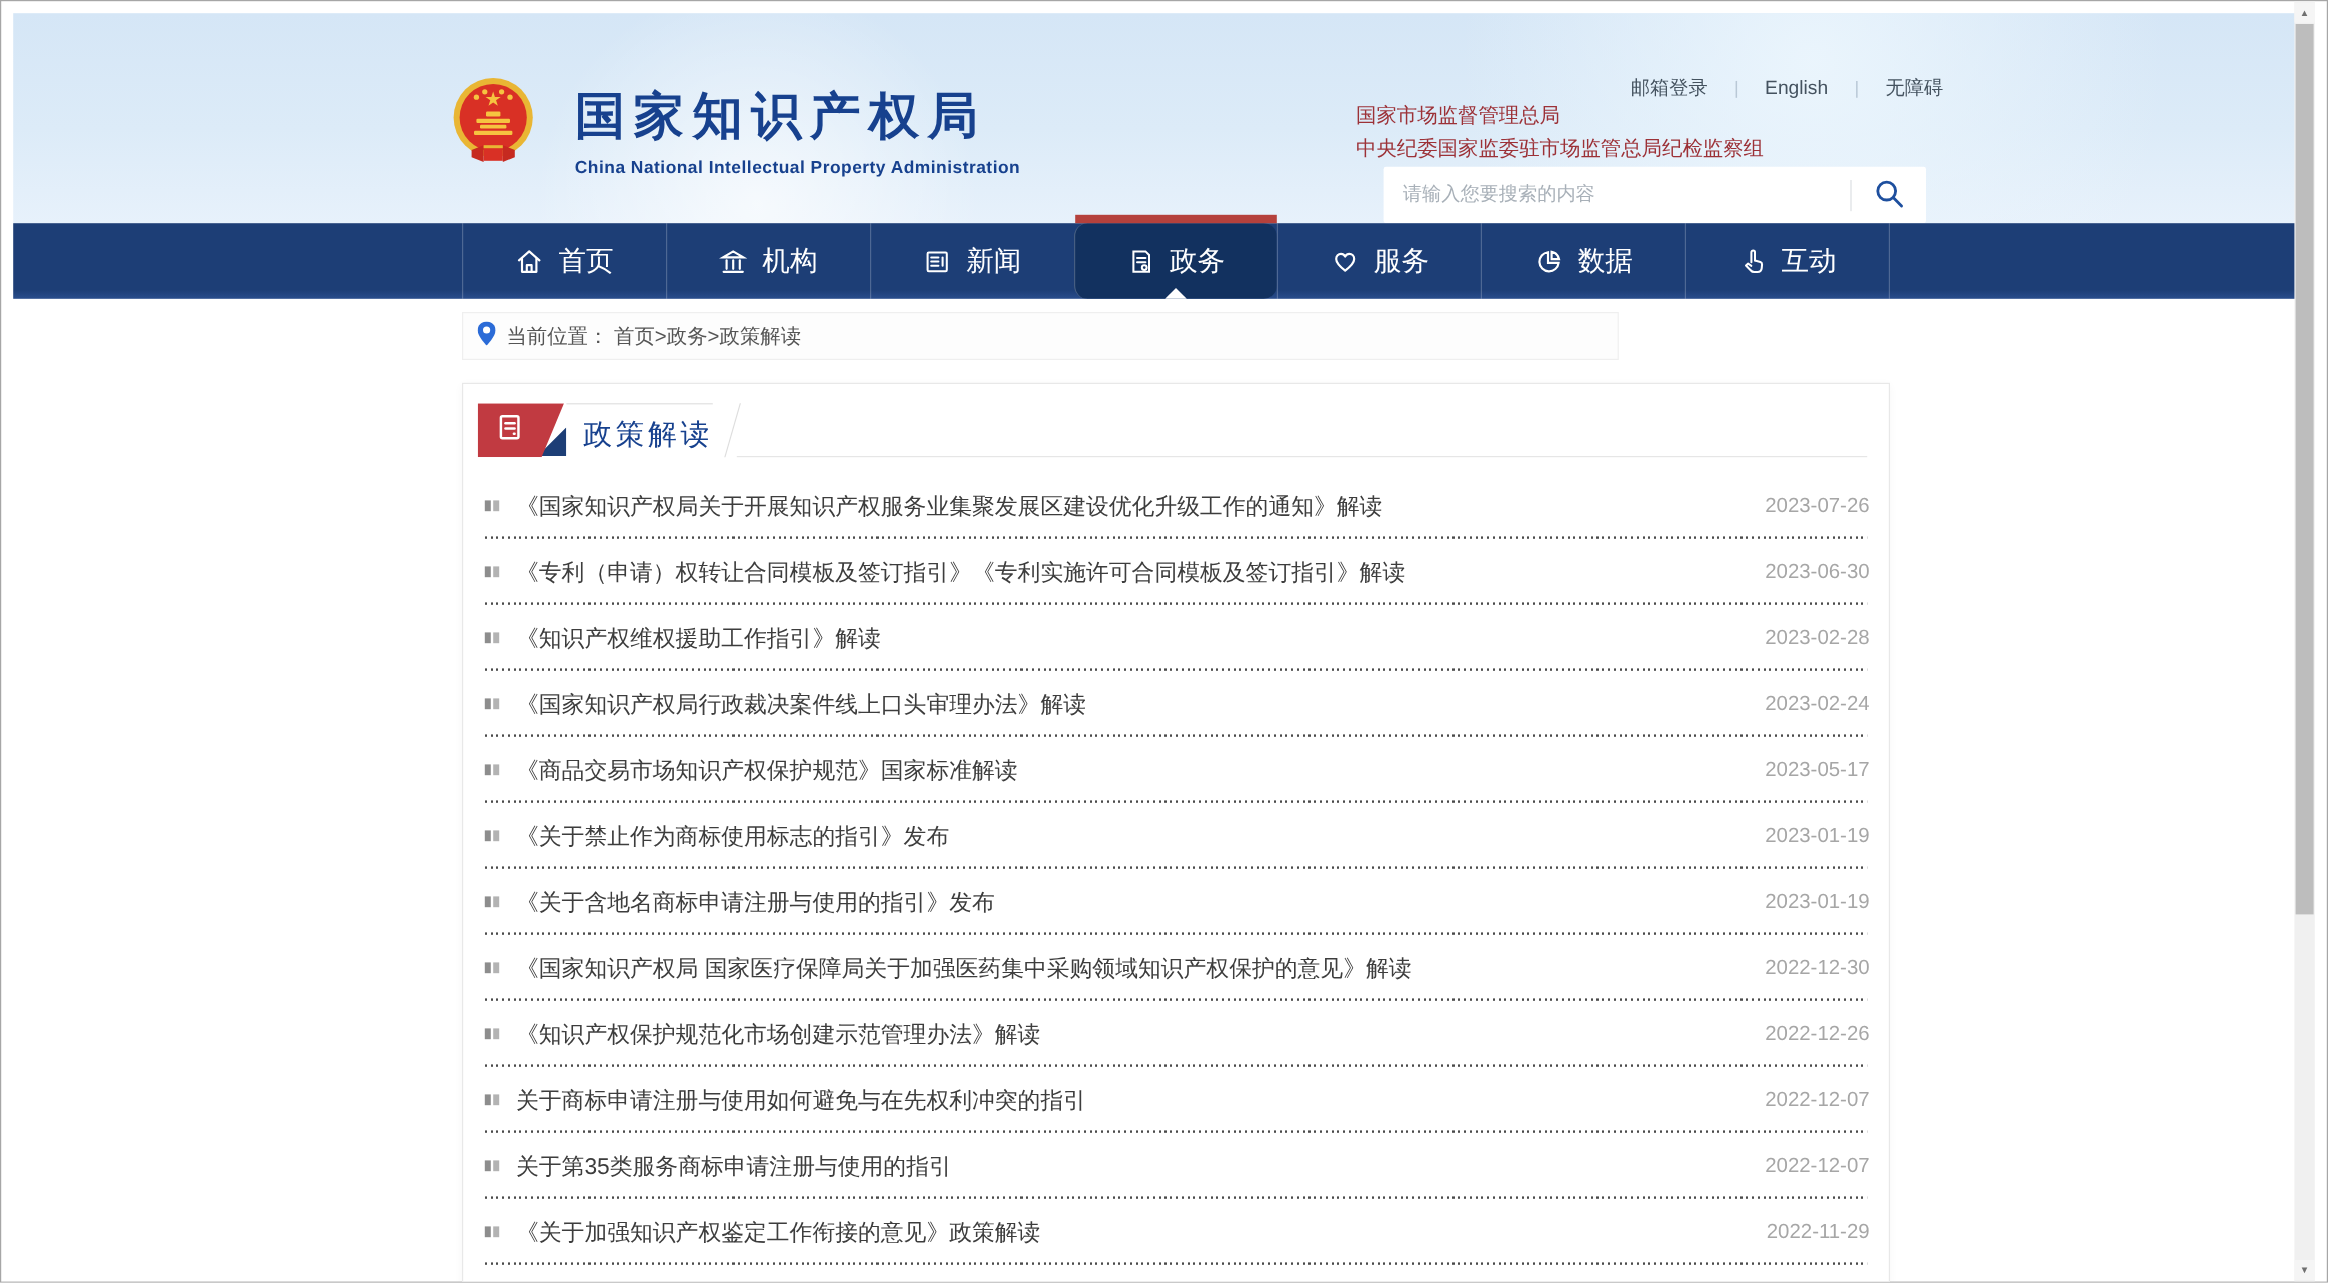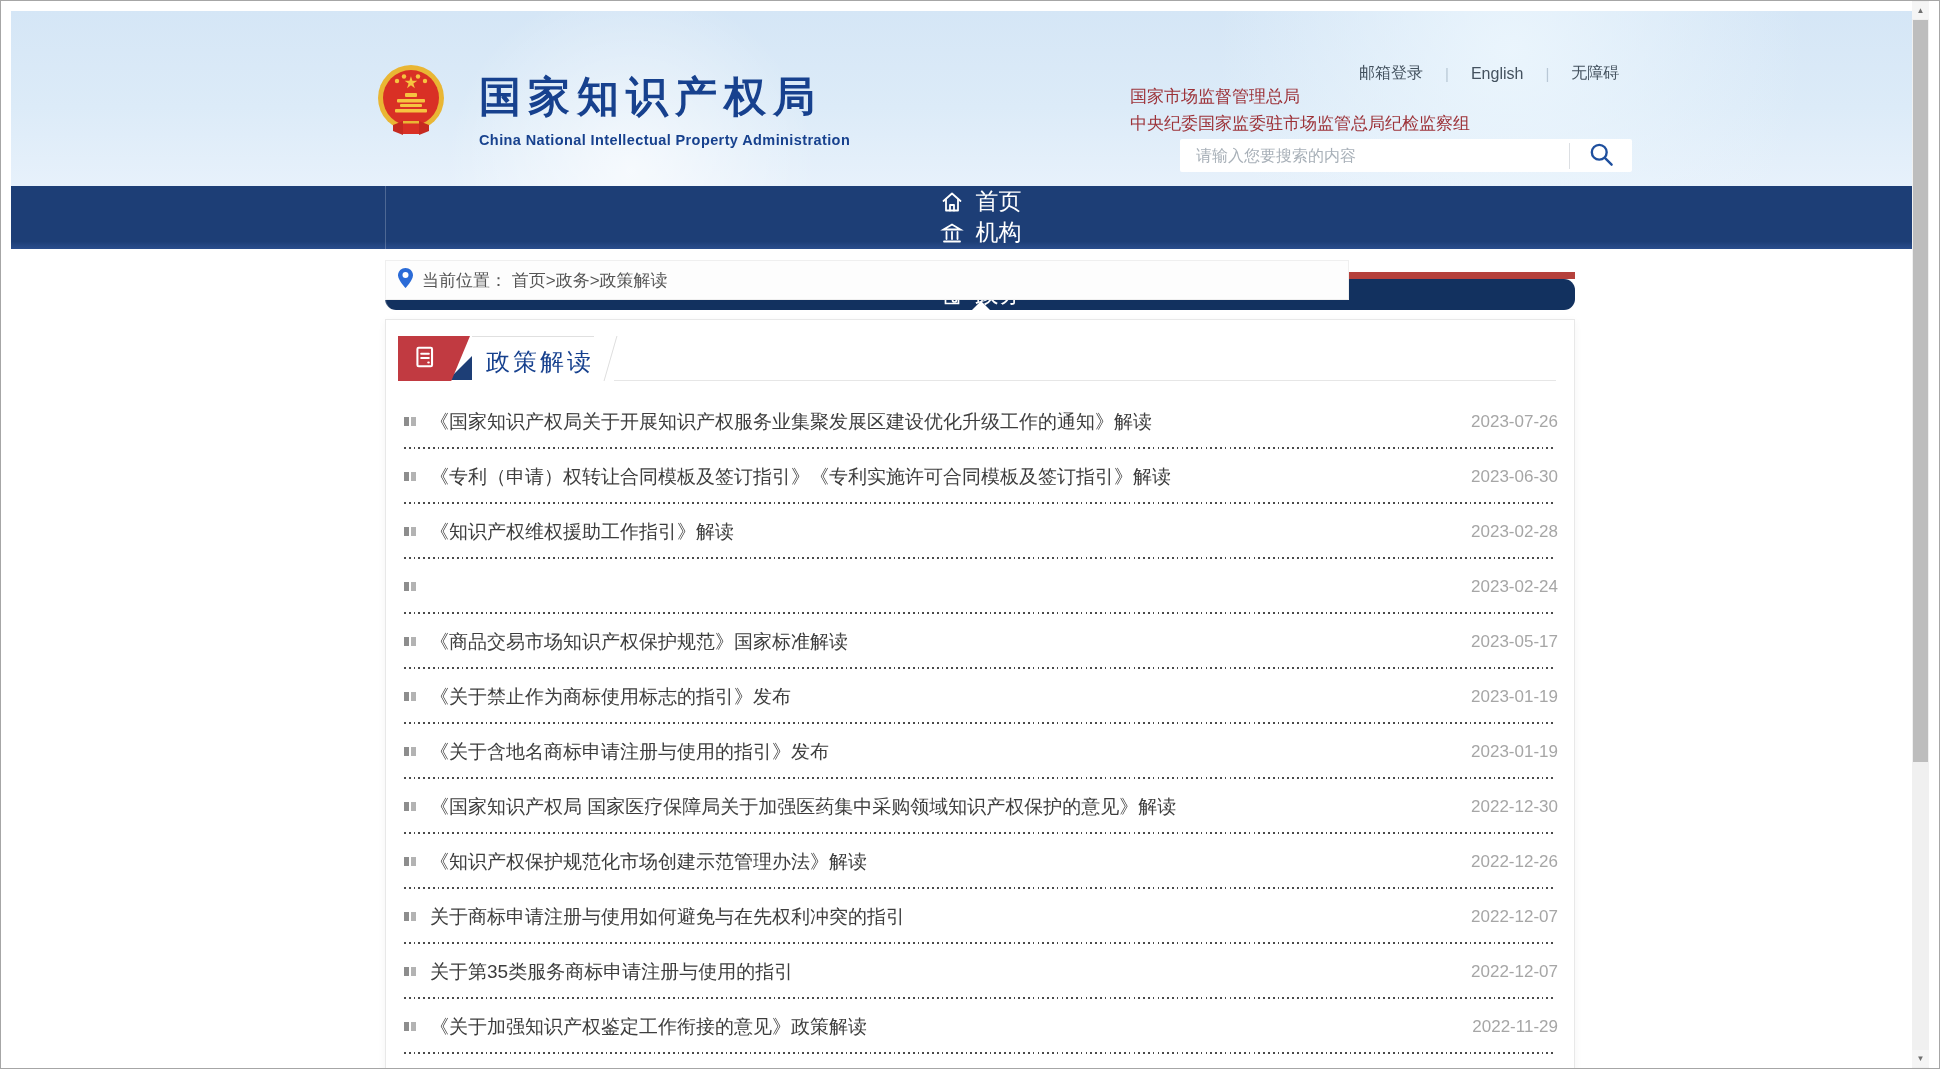--- a/index.html
+++ b/index.html
@@ -21,36 +21,36 @@
   .emblem { position:absolute; left:364px; top:50px; width:72px; height:80px; }
   .brand { position:absolute; left:468px; top:58px; color:#17418e; }
   .brand-title { font-size:42px; font-weight:bold; letter-spacing:7px; }
   .brand-sub { margin-top:7px; font-size:14.5px; font-weight:bold; letter-spacing:.4px; }
   .top-links { position:absolute; left:1330px; top:52px; display:flex; align-items:center; font-size:16px; color:#44525f;margin-left:18px; }
   .top-links .tl { cursor:pointer; }
   .top-links .tl-sep { color:#b9c8d6; margin:0 22px; font-size:15px; }
   .related-links { position:absolute; left:1119px; top:72px; line-height:27px; font-size:17px; color:#9c3137; }
   .related-links div { cursor:pointer; }
   .search-box {
-    position:absolute; left:1169px; top:128px; width:452px; height:33px;
+    position:absolute; left:1142px; top:128px; width:452px; height:47px;
     background:#fff; border-radius:2px; display:flex; align-items:center;
   }
   .search-input {
     flex:1; height:100%; border:none; outline:none; background:transparent;
     padding:0 16px; font-size:16px; color:#333; font-family:"Liberation Sans",sans-serif;
   }
   .search-input::placeholder { color:#a8b0b8; }
   .search-divider { width:1px; height:26px; background:#dcdfe3; }
   .search-btn { width:62px; height:100%; display:flex; align-items:center; justify-content:center; cursor:pointer; background:none; border:none; }
   
   .main-nav {
     position:absolute; left:10px; top:185px; width:1903px; height:63px;
     background:linear-gradient(180deg,#1d3e76 0%, #1d3e76 88%, #2a4d8c 100%);
   }
-  .nav-items { position:absolute; left:374px; top:0; width:1190px; height:63px; display:flex;flex-direction:column; }
+  .nav-items { position:absolute; left:374px; top:0; width:1190px; height:63px; display:flex; }
   .nav-item {
     position:relative; flex:1; display:flex; align-items:center; justify-content:center;
     gap:12px; color:#fff; font-size:23px; cursor:pointer;
     border-left:1px solid rgba(255,255,255,.22);
   }
   .nav-item:last-child { border-right:1px solid rgba(255,255,255,.22); }
   .nav-item .nav-ico { display:flex; align-items:center; }
   .nav-item.active { background:#12315f;border-radius:11px; }
   .nav-item.active::before {
     content:""; position:absolute; left:0; right:0; top:-7px; height:7px; background:#b5413c;
@@ -292,20 +292,21 @@
           </span>
     <span class="row-title">《知识产权维权援助工作指引》解读</span>
     <span class="row-date">2023-02-28</span>
   </div>
 
   <div class="row">
     <span class="bullet">
             <i class="b1"></i>
             <i class="b2"></i>
           </span>
+    <span class="row-title">《国家知识产权局行政裁决案件线上口头审理办法》解读</span>
     <span class="row-date">2023-02-24</span>
   </div>
 
   <div class="row">
     <span class="bullet">
             <i class="b1"></i>
             <i class="b2"></i>
           </span>
     <span class="row-title">《商品交易市场知识产权保护规范》国家标准解读</span>
     <span class="row-date">2023-05-17</span>

